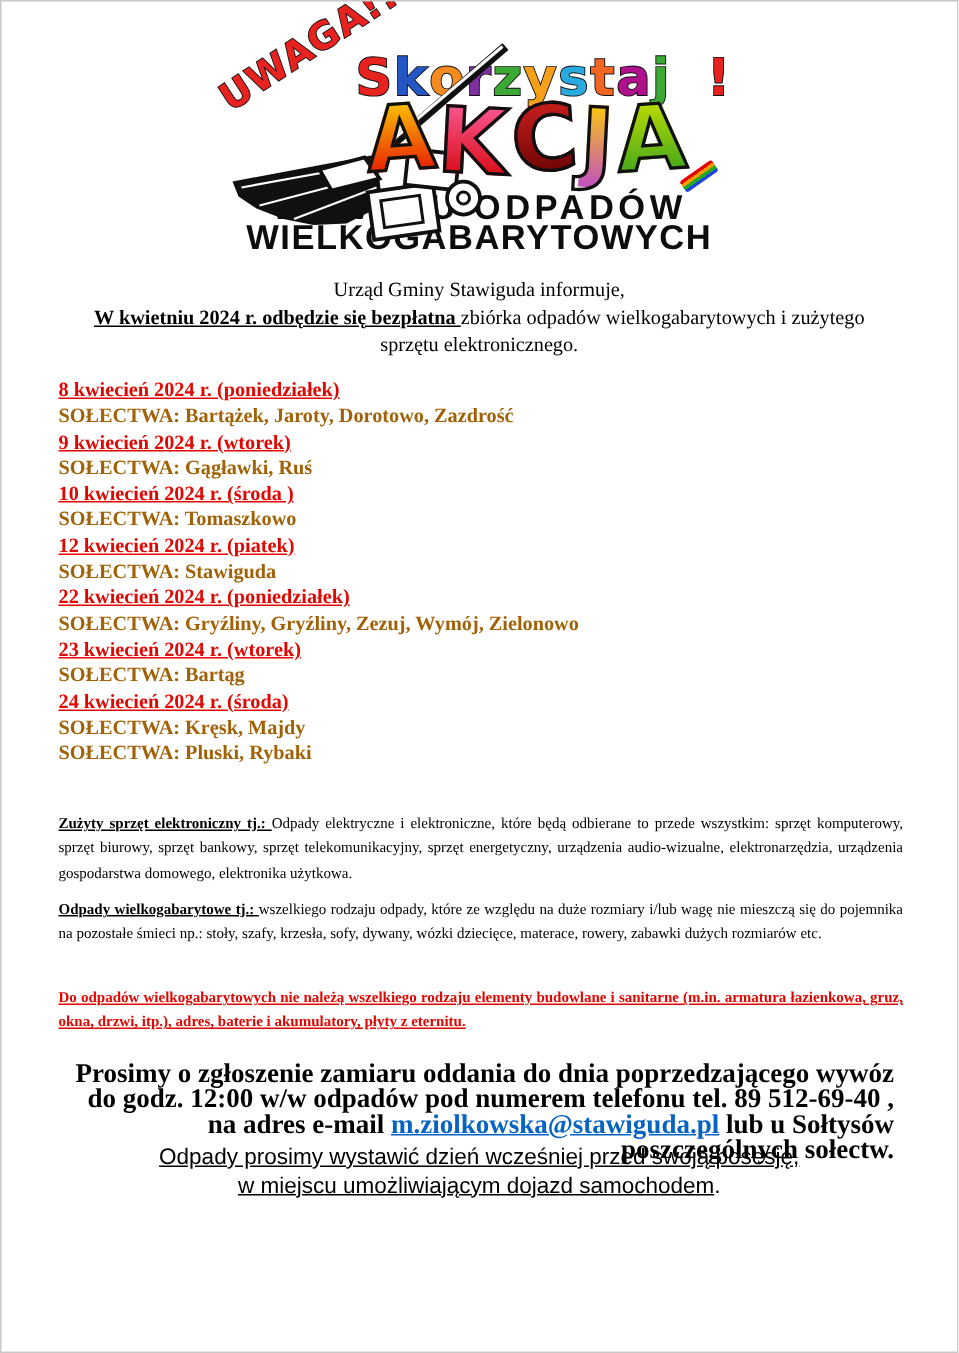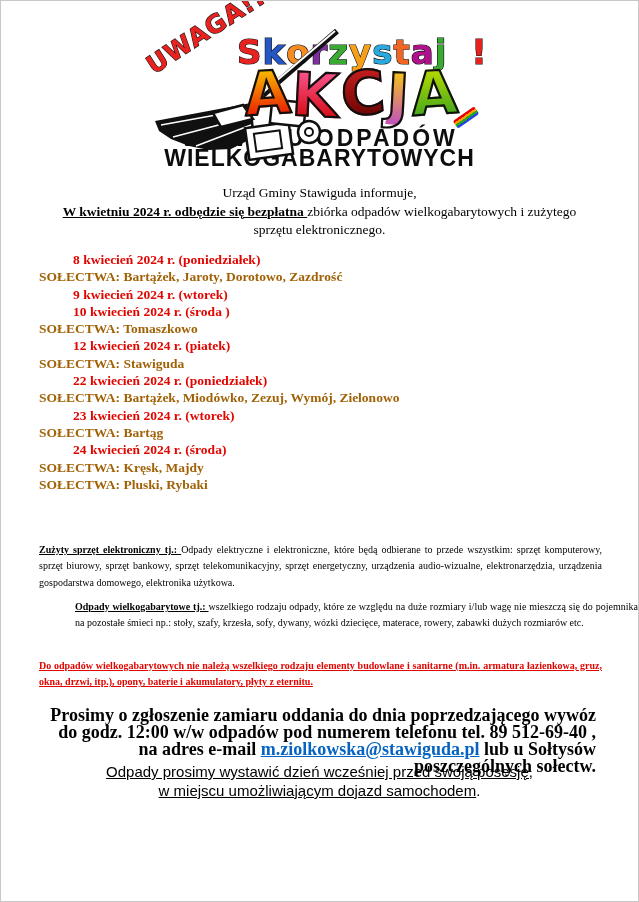--- a/index.html
+++ b/index.html
@@ -58,29 +58,29 @@
   .intro{
     position:absolute;left:20px;right:20px;top:183px;text-align:center;
     font-size:13.5px;line-height:18.5px;
   }
   .bold-u{font-weight:bold;text-decoration:underline;}
   
   .sched{
     position:absolute;left:38px;right:30px;top:250px;
     font-size:13.5px;line-height:17.3px;font-weight:bold;
   }
-  .date{color:#e10600;margin-left:34px;}
+  .date{color:#e10600;text-decoration:underline;}
   .sol{color:#a16207;}
   
   .para{
     position:absolute;left:38px;width:563px;
     font-size:10px;line-height:16.3px;text-align:justify;
   }
   .p1{top:541px;}
-  .p2{top:598px;margin-left:36px;}
+  .p2{top:598px;}
   .pred{top:657px;color:#e10600;font-weight:bold;text-decoration:underline;}
   .notice{
     position:absolute;left:44px;width:551px;top:706px;text-align:right;
     font-size:18px;line-height:17px;font-weight:bold;
   }
   .email{color:#0563c1;text-decoration:underline;font-weight:bold;}
   .final{
     position:absolute;left:0;width:100%;top:762px;text-align:center;
     font-family:"Liberation Sans", sans-serif;font-size:15px;line-height:18.5px;
   }
@@ -131,43 +131,44 @@
   <div class="intro">
     <div>Urząd Gminy Stawiguda informuje,</div>
     <div><span class="bold-u">W kwietniu 2024 r. odbędzie się bezpłatna </span><span>zbiórka odpadów wielkogabarytowych i zużytego</span></div>
     <div>sprzętu elektronicznego.</div>
   </div>
 
   <div class="sched">
     <div class="date">8 kwiecień 2024 r. (poniedziałek)</div>
     <div class="sol">SOŁECTWA: Bartążek, Jaroty, Dorotowo, Zazdrość</div>
     <div class="date">9 kwiecień 2024 r. (wtorek)</div>
+    <div class="sol">SOŁECTWA: Gągławki, Ruś</div>
     <div class="date">10 kwiecień 2024 r. (środa )</div>
     <div class="sol">SOŁECTWA: Tomaszkowo</div>
     <div class="date">12 kwiecień 2024 r. (piatek)</div>
     <div class="sol">SOŁECTWA: Stawiguda</div>
     <div class="date">22 kwiecień 2024 r. (poniedziałek)</div>
-    <div class="sol">SOŁECTWA: Bartążek, Miodówko, Zezuj, Wymój, Zielonowo</div>
+    <div class="sol">SOŁECTWA: Gryźliny, Gryźliny, Zezuj, Wymój, Zielonowo</div>
     <div class="date">23 kwiecień 2024 r. (wtorek)</div>
     <div class="sol">SOŁECTWA: Bartąg</div>
     <div class="date">24 kwiecień 2024 r. (środa)</div>
     <div class="sol">SOŁECTWA: Kręsk, Majdy</div>
     <div class="sol">SOŁECTWA: Pluski, Rybaki</div>
   </div>
 
   <div class="para p1">
     <span class="bold-u">Zużyty sprzęt elektroniczny tj.: </span><span>Odpady elektryczne i elektroniczne, które będą odbierane to przede wszystkim: sprzęt komputerowy, sprzęt biurowy, sprzęt bankowy, sprzęt telekomunikacyjny, sprzęt energetyczny, urządzenia audio-wizualne, elektronarzędzia, urządzenia gospodarstwa domowego, elektronika użytkowa.</span>
   </div>
 
   <div class="para p2">
     <span class="bold-u">Odpady wielkogabarytowe tj.: </span><span>wszelkiego rodzaju odpady, które ze względu na duże rozmiary i/lub wagę nie mieszczą się do pojemnika na pozostałe śmieci np.: stoły, szafy, krzesła, sofy, dywany, wózki dziecięce, materace, rowery, zabawki dużych rozmiarów etc.</span>
   </div>
 
   <div class="para pred">
-    <span>Do odpadów wielkogabarytowych nie należą wszelkiego rodzaju elementy budowlane i sanitarne (m.in. armatura łazienkowa, gruz, okna, drzwi, itp.), opony, baterie i akumulatory, płyty z eternitu.</span>
+    <span>Do odpadów wielkogabarytowych nie należą wszelkiego rodzaju elementy budowlane i sanitarne (m.in. armatura łazienkowa, gruz, okna, drzwi, itp.), adres, baterie i akumulatory, płyty z eternitu.</span>
   </div>
 
   <div class="notice">
     <span>Prosimy o zgłoszenie zamiaru oddania do dnia poprzedzającego wywóz do godz. 12:00 w/w odpadów pod numerem telefonu tel. 89 512-69-40 , na adres e-mail </span><a class="email" href="#">m.ziolkowska@stawiguda.pl</a><span> lub u Sołtysów poszczególnych sołectw.</span>
   </div>
 
   <div class="final">
     <div><span class="u">Odpady prosimy wystawić dzień wcześniej przed swoją posesję,</span></div>
     <div><span class="u">w miejscu umożliwiającym dojazd samochodem</span><span>.</span></div>
   </div>

